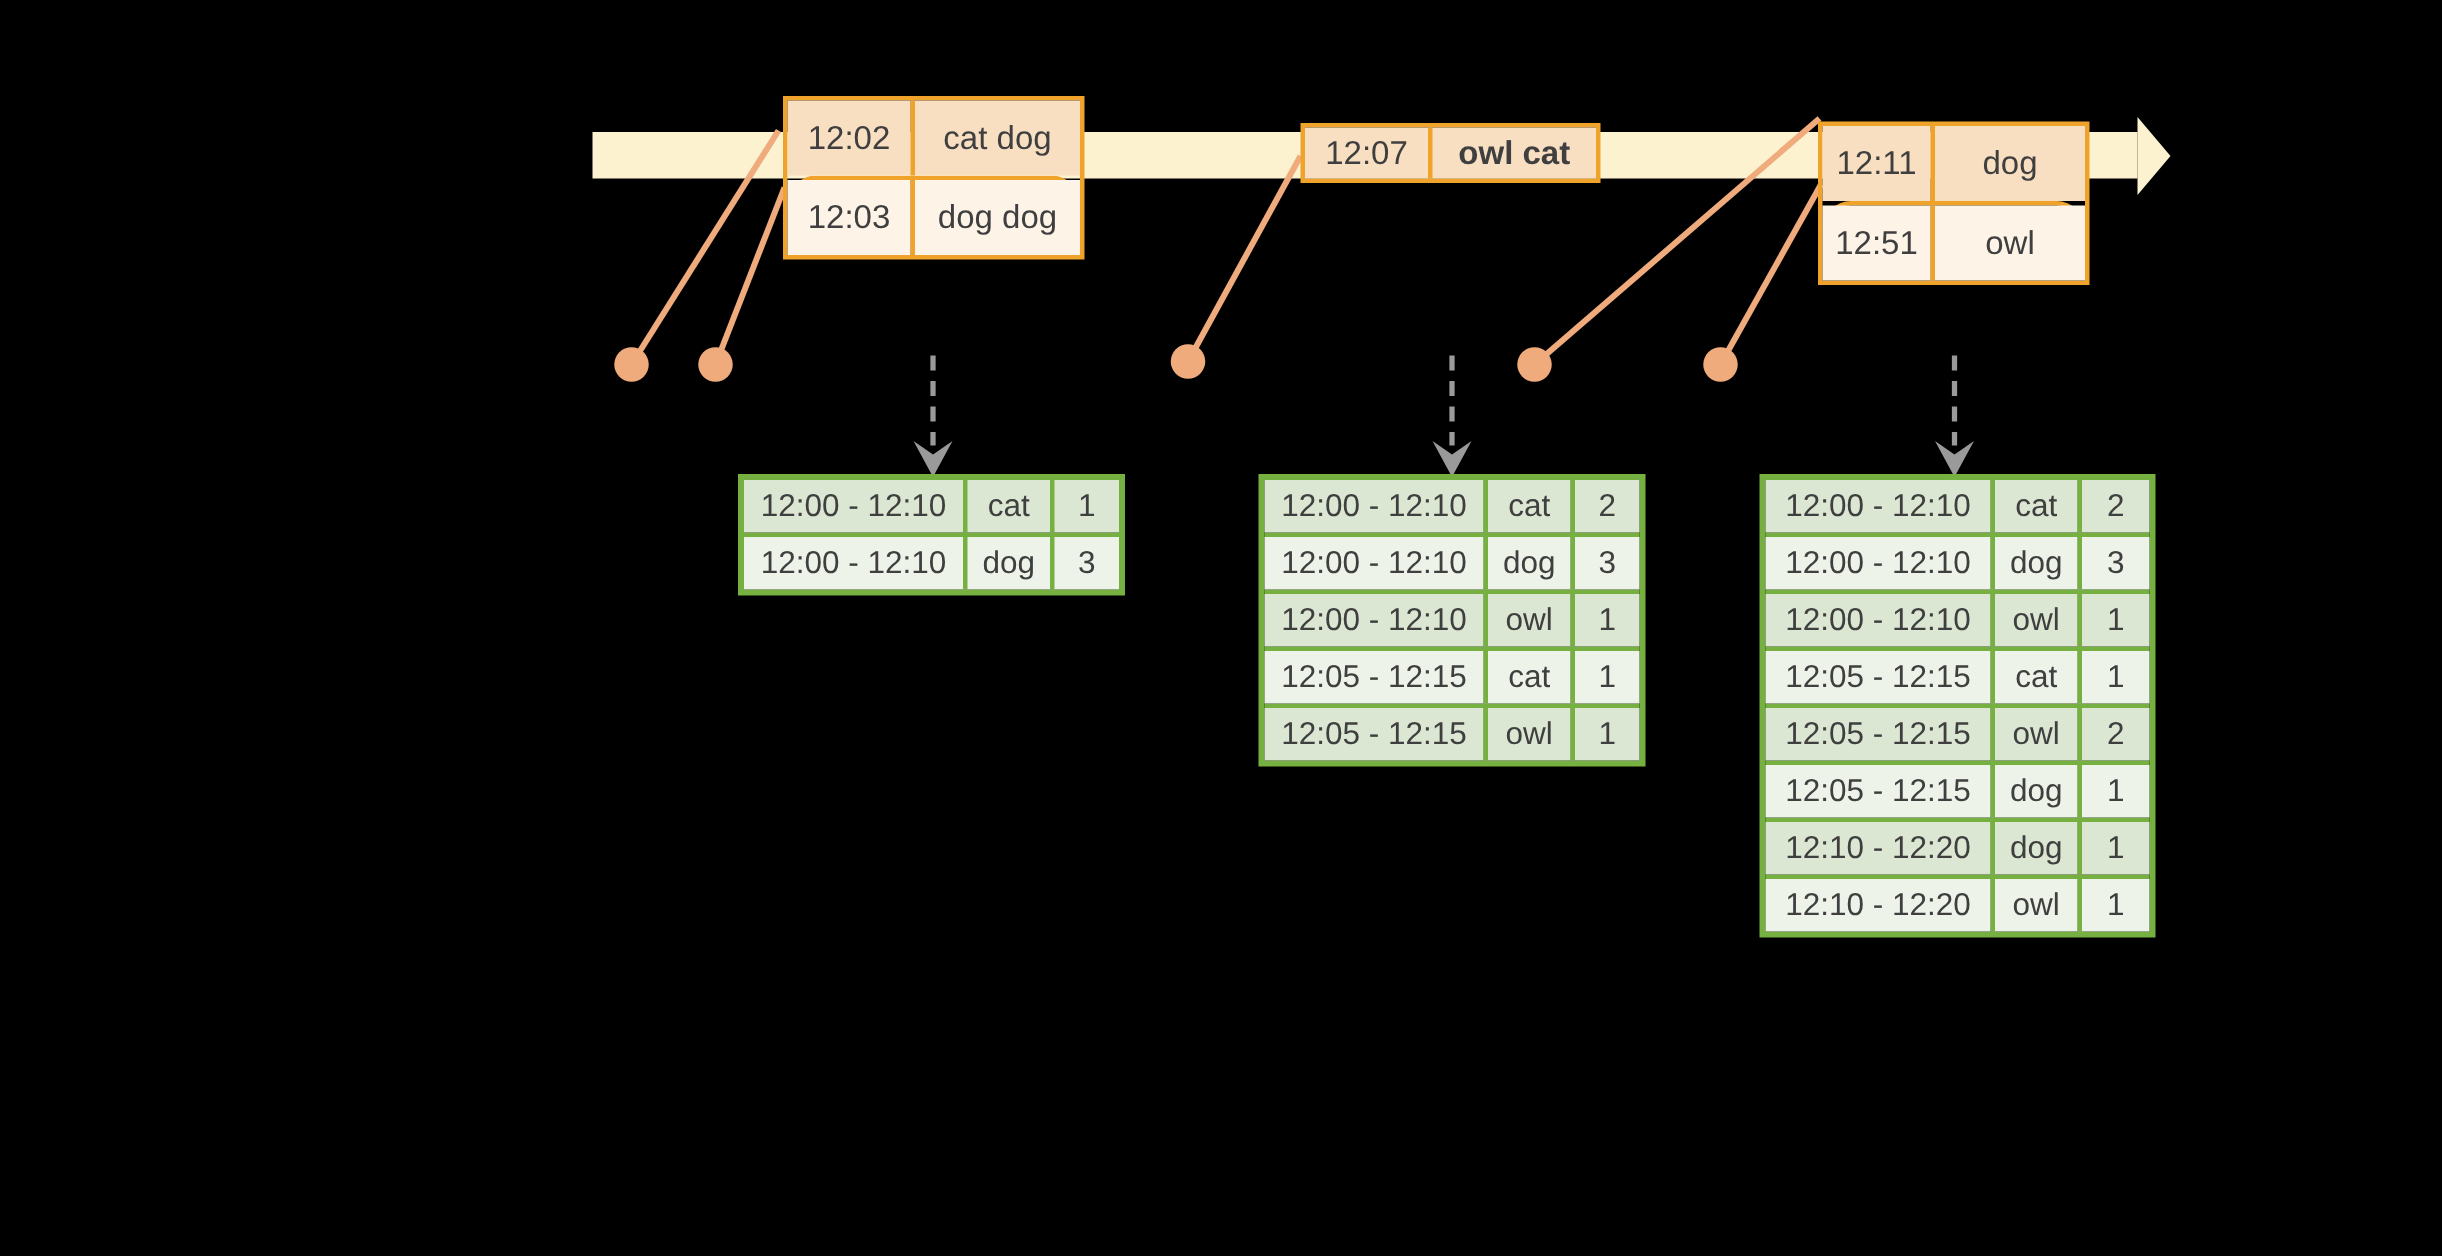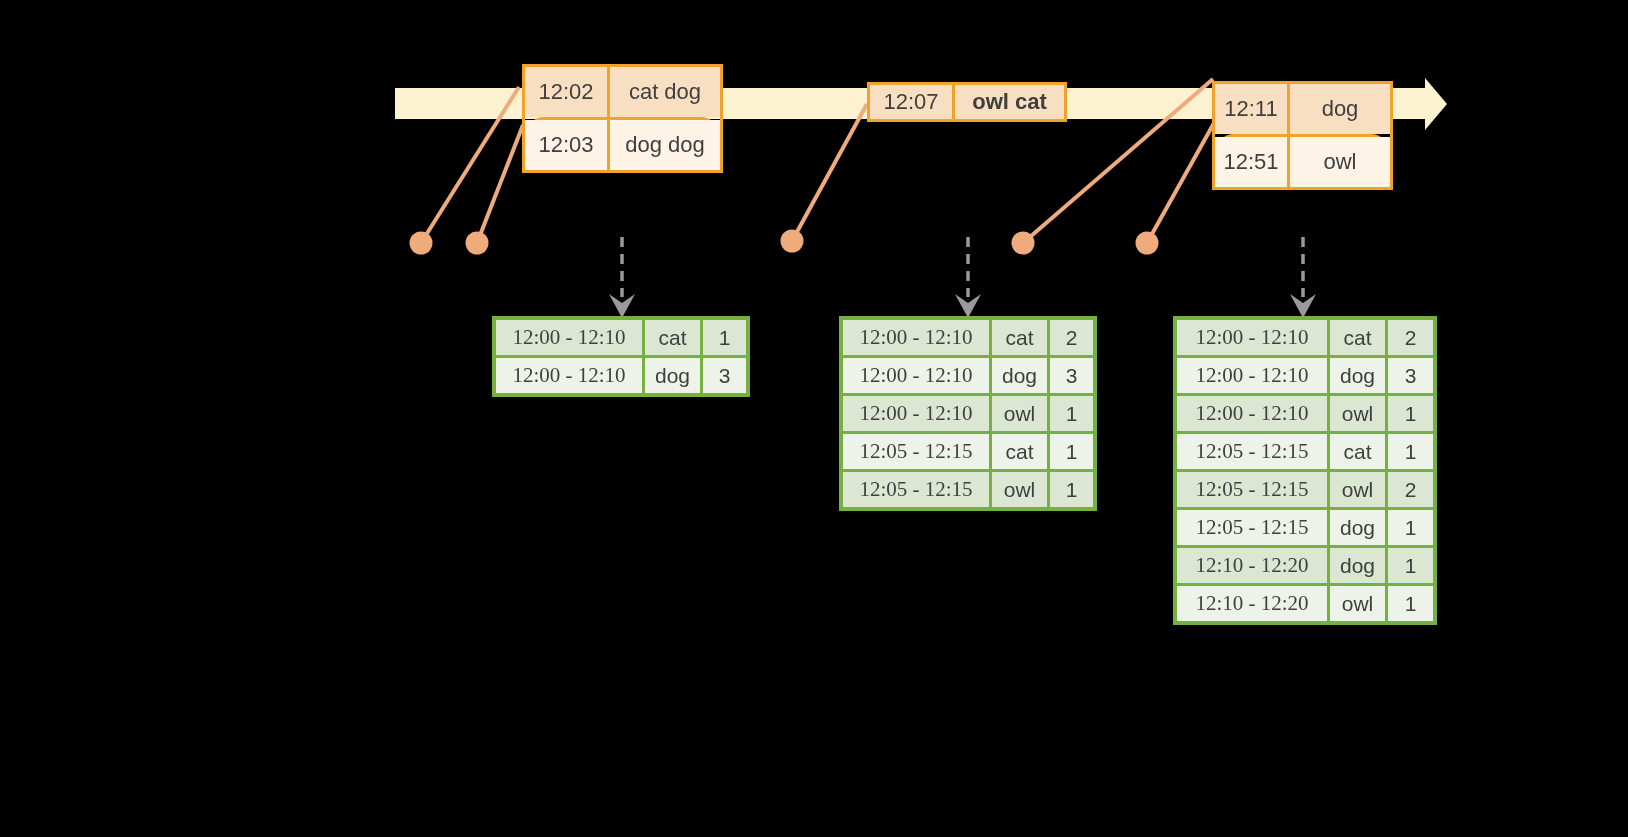--- a/index.html
+++ b/index.html
@@ -31,21 +31,21 @@
   #event-table-3 .cell.time{width:72px;}
   #event-table-3 .cell.words{width:100px;}
 
   
   .result-table{border:4px solid var(--result_border);font-size:21px;}
   .result-table .row + .row{border-top:3px solid var(--result_border);}
   .result-table .cell + .cell{border-left:3px solid var(--result_border);}
   .result-table .row{height:35px;}
   .result-table .row-dark .cell{background:var(--result_row_dark);}
   .result-table .row-light .cell{background:var(--result_row_light);}
-  .result-table .cell.window{width:146px;font-family:Liberation Serif, serif;}
+  .result-table .cell.window{width:146px;}
   .result-table .cell.word{width:55px;}
   .result-table .cell.count{width:43px;}
   #result-table-3 .cell.window{width:150px;}
   #result-table-3 .cell.count{width:45px;}
 
   
   #event-table-1{left:522px;top:64px;}
   #event-table-2{left:867px;top:82px;}
   #event-table-3{left:1212px;top:63px;margin-top:18px;}
   #result-table-1{left:492px;top:316px;}

